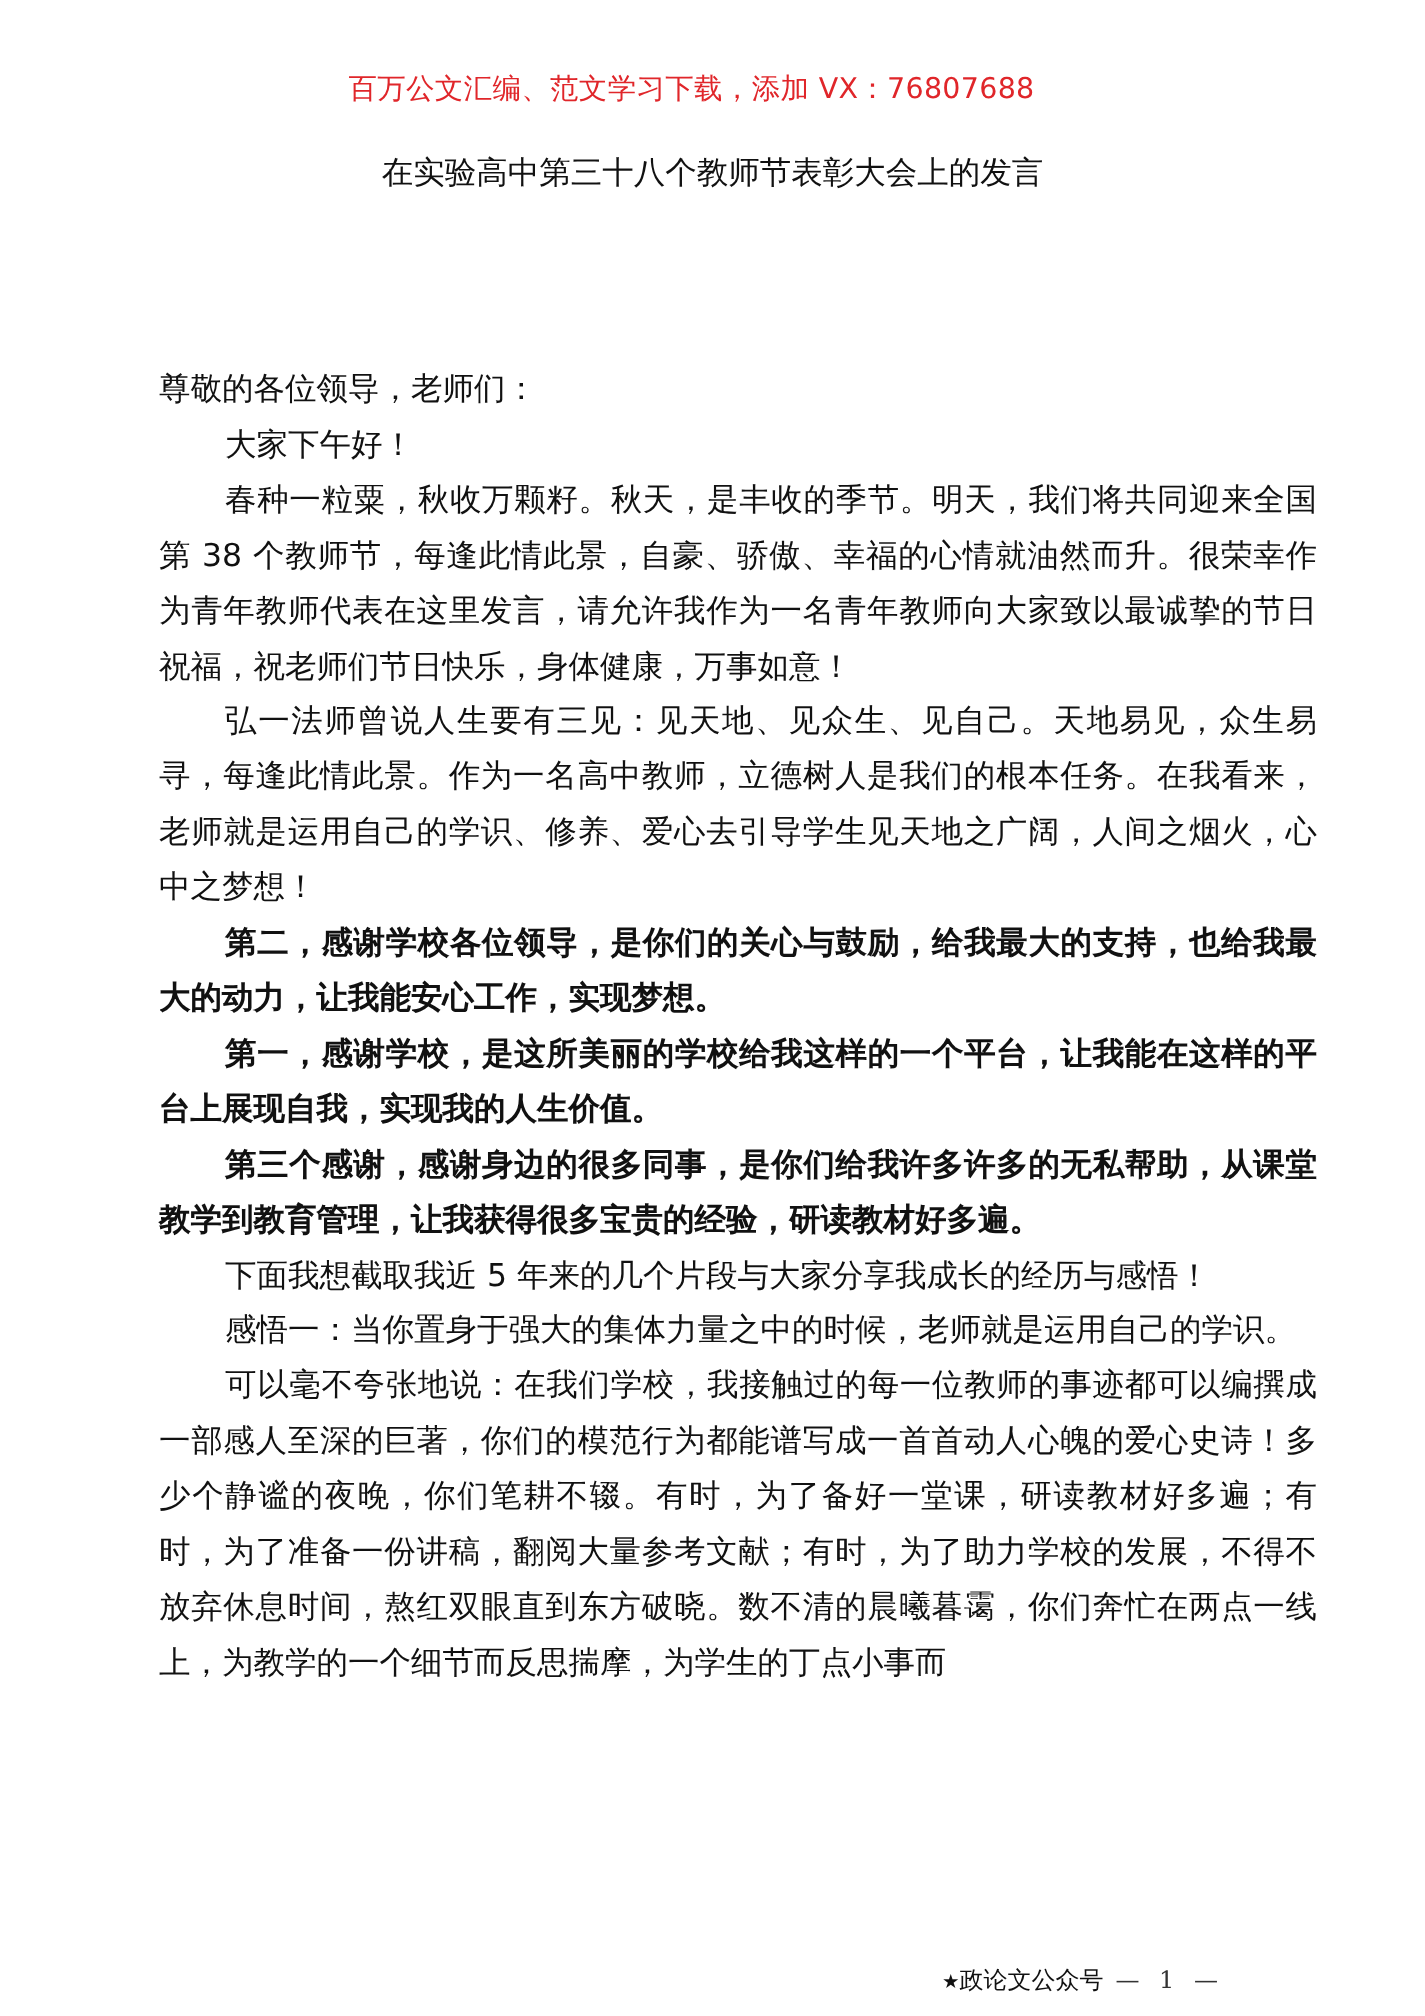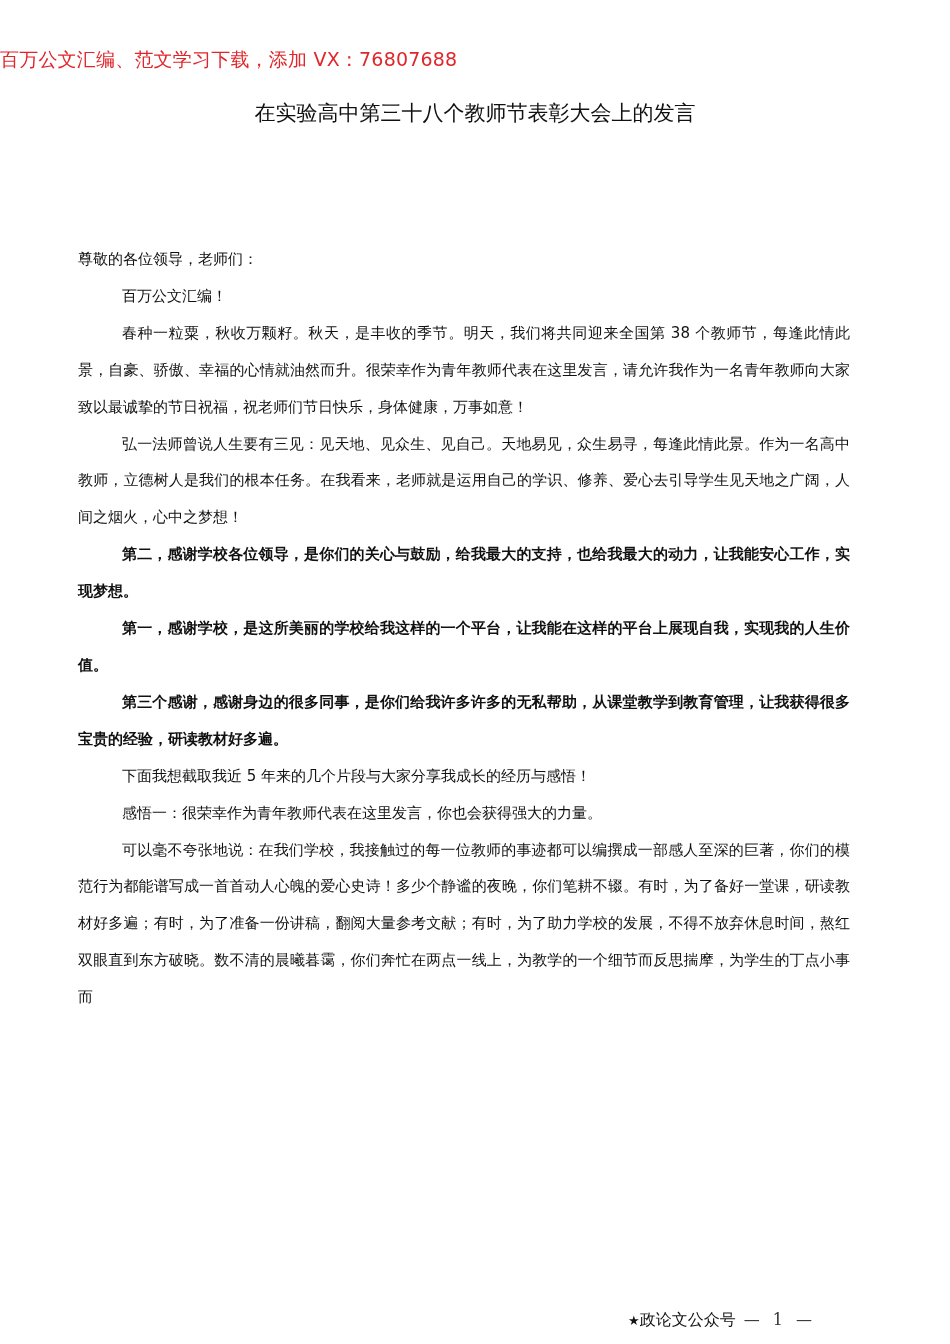--- a/index.html
+++ b/index.html
@@ -13,43 +13,42 @@
       position: relative;
       overflow: hidden;
       font-family: "DejaVu Sans", "Liberation Sans", sans-serif;
       color: #111111;
     }
     .watermark {
       position: absolute;
       top: 44px;
       left: 0;
       width: 922px;
-      text-align: left;
+      text-align: center;
       font-size: 19px;
       line-height: 30px;
       color: #e0262a;
       letter-spacing: 0.2px;
     }
     .title-block {
       position: absolute;
       top: 96px;
       left: 0;
       width: 950px;
       text-align: center;
       font-size: 21px;
       line-height: 38px;
-      font-family: Liberation Mono, monospace;
     }
     .title-block div { white-space: nowrap; }
     .body-text {
       position: absolute;
       top: 241px;
-      left: 78px;
+      left: 106px;
       width: 772px;
-      font-size: 15px;
+      font-size: 21px;
       line-height: 36.9px;
       text-align: justify;
     }
     .body-text p {
       margin: 0;
       padding: 0;
     }
     .body-text p.indent { text-indent: 44px; }
     .body-text p.bold { font-weight: bold; }
     .footer {
@@ -73,26 +72,26 @@
 <body>
 
 <div class="watermark">百万公文汇编、范文学习下载，添加 VX：76807688</div>
 
 <div class="title-block">
   <div>在实验高中第三十八个教师节表彰大会上的发言</div>
 </div>
 
 <div class="body-text">
   <p>尊敬的各位领导，老师们：</p>
-  <p class="indent">百万公文汇编！</p>
+  <p class="indent">大家下午好！</p>
   <p class="indent">春种一粒粟，秋收万颗籽。秋天，是丰收的季节。明天，我们将共同迎来全国第 38 个教师节，每逢此情此景，自豪、骄傲、幸福的心情就油然而升。很荣幸作为青年教师代表在这里发言，请允许我作为一名青年教师向大家致以最诚挚的节日祝福，祝老师们节日快乐，身体健康，万事如意！</p>
   <p class="indent">弘一法师曾说人生要有三见：见天地、见众生、见自己。天地易见，众生易寻，每逢此情此景。作为一名高中教师，立德树人是我们的根本任务。在我看来，老师就是运用自己的学识、修养、爱心去引导学生见天地之广阔，人间之烟火，心中之梦想！</p>
   <p class="indent bold">第二，感谢学校各位领导，是你们的关心与鼓励，给我最大的支持，也给我最大的动力，让我能安心工作，实现梦想。</p>
   <p class="indent bold">第一，感谢学校，是这所美丽的学校给我这样的一个平台，让我能在这样的平台上展现自我，实现我的人生价值。</p>
   <p class="indent bold">第三个感谢，感谢身边的很多同事，是你们给我许多许多的无私帮助，从课堂教学到教育管理，让我获得很多宝贵的经验，研读教材好多遍。</p>
   <p class="indent">下面我想截取我近 5 年来的几个片段与大家分享我成长的经历与感悟！</p>
-  <p class="indent">感悟一：很荣幸作为青年教师代表在这里发言，你也会获得强大的力量。</p>
+  <p class="indent">感悟一：当你置身于强大的集体力量之中的时候，老师就是运用自己的学识。</p>
   <p class="indent">可以毫不夸张地说：在我们学校，我接触过的每一位教师的事迹都可以编撰成一部感人至深的巨著，你们的模范行为都能谱写成一首首动人心魄的爱心史诗！多少个静谧的夜晚，你们笔耕不辍。有时，为了备好一堂课，研读教材好多遍；有时，为了准备一份讲稿，翻阅大量参考文献；有时，为了助力学校的发展，不得不放弃休息时间，熬红双眼直到东方破晓。数不清的晨曦暮霭，你们奔忙在两点一线上，为教学的一个细节而反思揣摩，为学生的丁点小事而</p>
 </div>
 
 <div class="footer">
   <span class="star">★</span><span>政论文公众号</span><span class="pageno">— 1 —</span>
 </div>
 
 </body></html>

